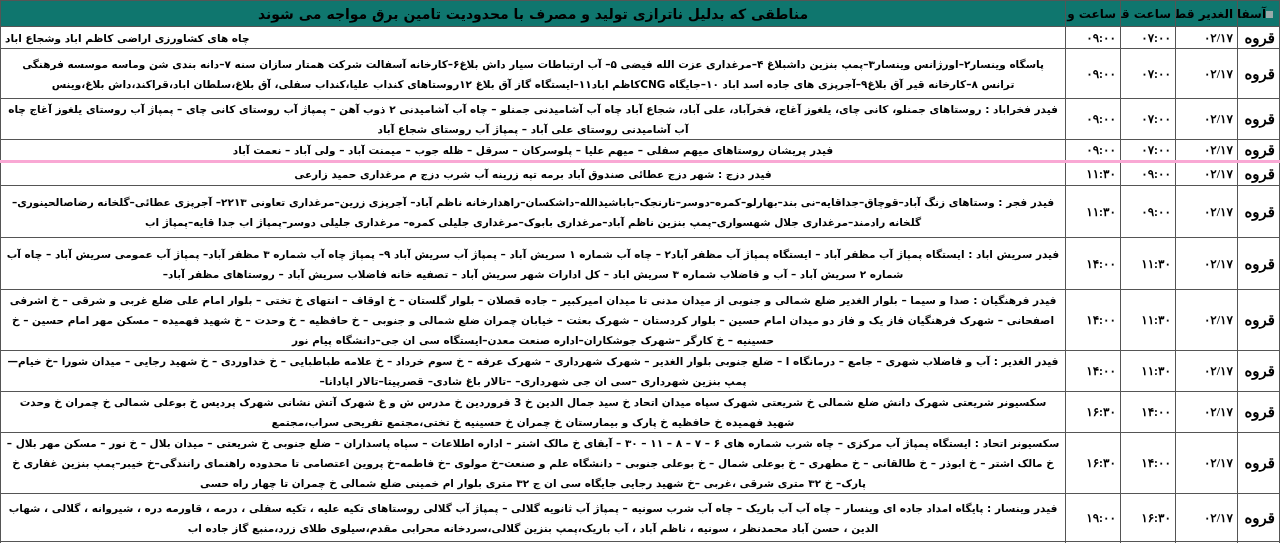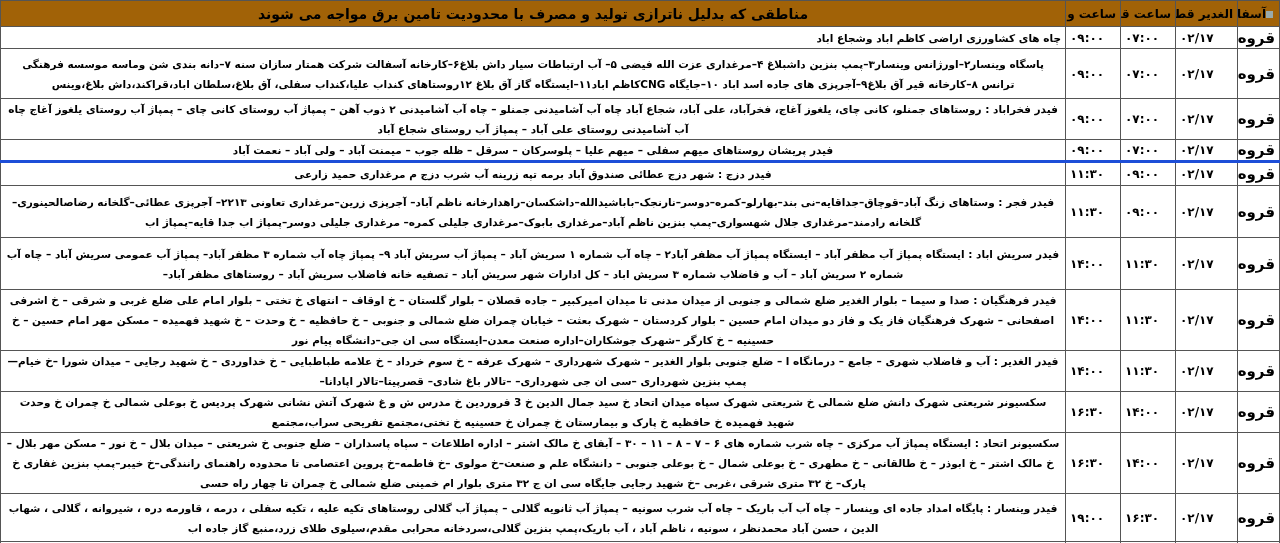--- a/index.html
+++ b/index.html
@@ -10,34 +10,34 @@
     width: 1280px;
     table-layout: fixed;
   }
   table.grid td, table.grid th {
     border: 1px solid #555;
     padding: 0 4px;
     vertical-align: middle;
     overflow: hidden;
   }
   th {
-    background:#a16207;
+    background:#0f766e;
     height: 25px;
     font-size: 12px;
     font-weight: bold;
     color:#000;
     white-space: nowrap;
   }
   th.title { font-size: 14px; }
   td { font-size: 10.5px; font-weight: bold; color:#000; line-height: 20px; }
-  td.c { text-align:left; font-size: 12px; white-space: nowrap; }
+  td.c { text-align:right; font-size: 12px; white-space: nowrap; font-family: Liberation Serif, serif; }
   td.area { font-size: 15px; }
   td.desc { text-align: center; padding-right: 8px; }
-  td.desc.center { text-align: right; margin-left: 19px; }
-  tr.sep td { border-bottom: 3px solid #1d4ed8; }
+  td.desc.center { text-align: left; margin-left: 19px; }
+  tr.sep td { border-bottom: 3px solid #f9a8d4; }
   .corner-mark { display:inline-block; width:7px; height:7px; background:#9aa; margin-right:2px; vertical-align:middle; }
 </style>
 </head>
 <body>
 
 <table class="grid">
   <colgroup>
     <col style="width:42px">
     <col style="width:62px">
     <col style="width:55px">

